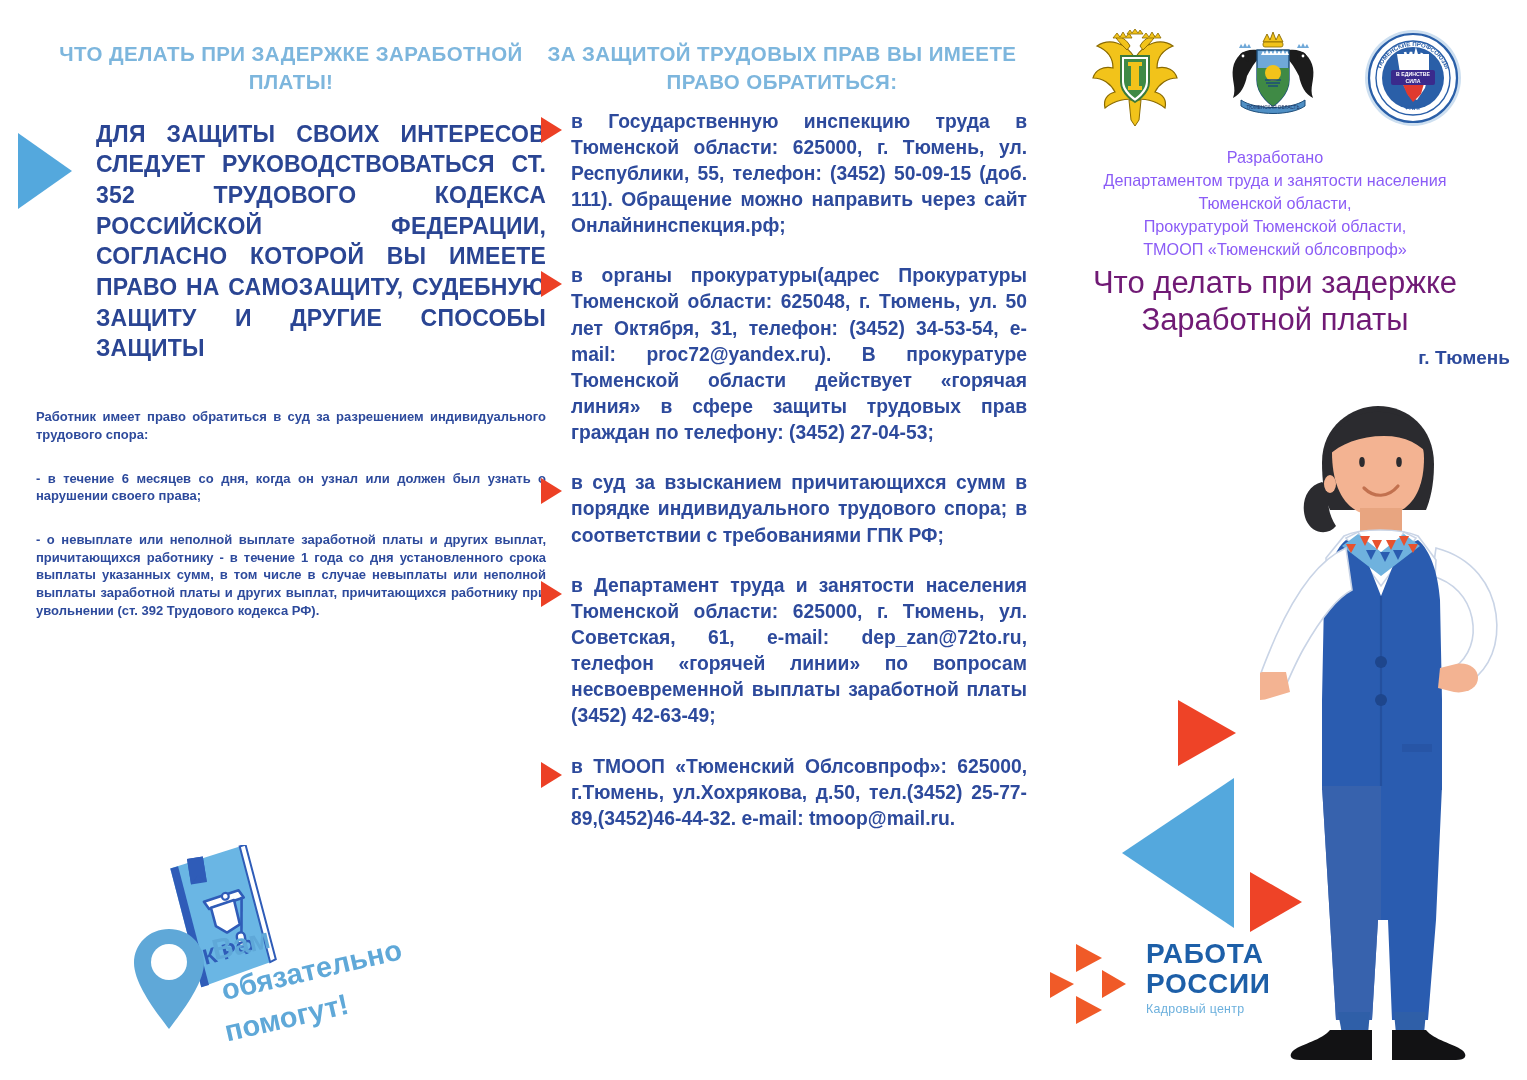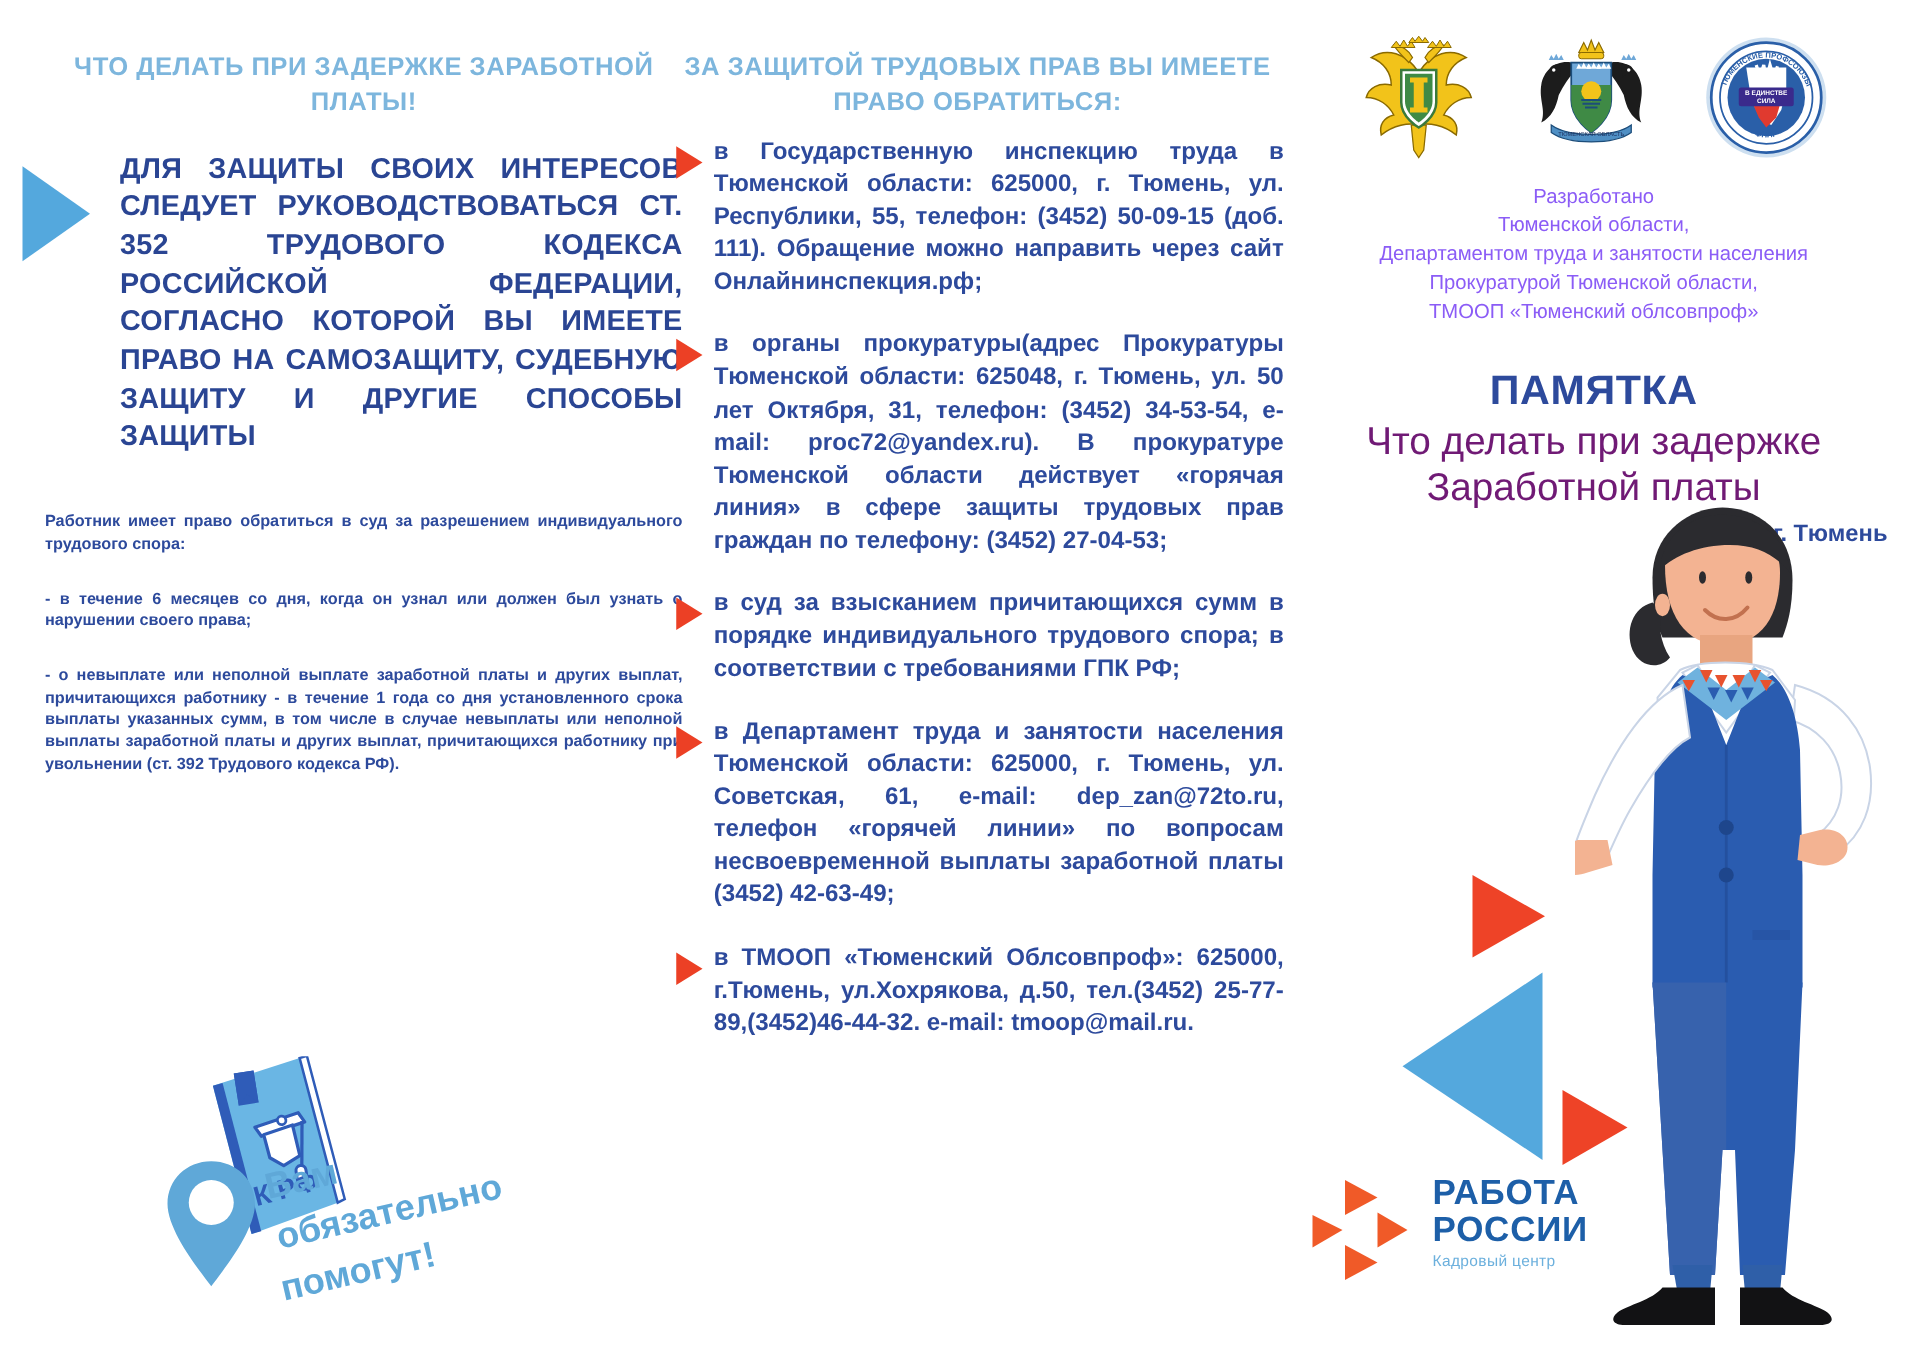--- a/index.html
+++ b/index.html
@@ -261,27 +261,26 @@
           <textPath href="#arcTop" startOffset="50%" text-anchor="middle">ТЮМЕНСКИЕ ПРОФСОЮЗЫ</textPath>
         </text>
         <text font-family="Liberation Sans, sans-serif" font-size="6.4" font-weight="700" fill="#2a5fa8">
           <textPath href="#arcBot" startOffset="50%" text-anchor="middle">• ФНПР •</textPath>
         </text>
       </svg>
     </div>
 
     <div class="dev-text">
       <div>Разработано</div>
+      <div>Департаментом труда и занятости населения</div>
       <div>Тюменской области,</div>
-      <div>Департаментом труда и занятости населения</div>
       <div>Прокуратурой Тюменской области,</div>
       <div>ТМООП «Тюменский облсовпроф»</div>
     </div>
 
-    <div class="memo-title">ПАМЯТКА</div>
     <div class="memo-sub">
       <span>Что делать при задержке</span><br>
       <span>Заработной платы</span>
     </div>
     <div class="memo-city">г. Тюмень</div>
   </div>
 
   <div class="tri-dec tri-red-1"></div>
   <div class="tri-dec tri-blue-big"></div>
   <div class="tri-dec tri-red-2"></div>

